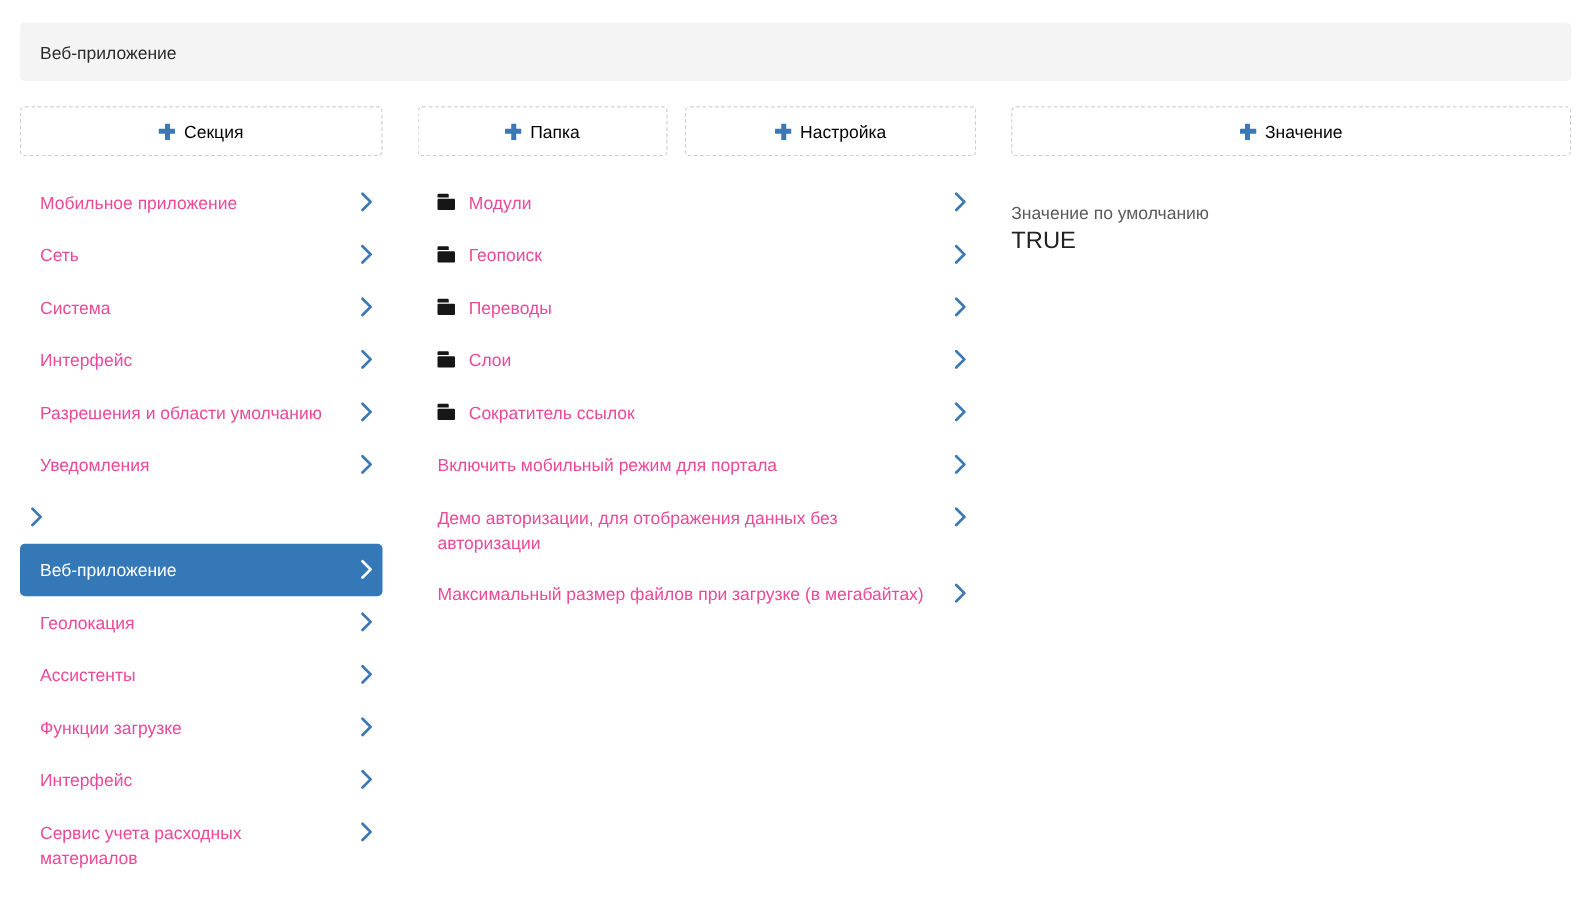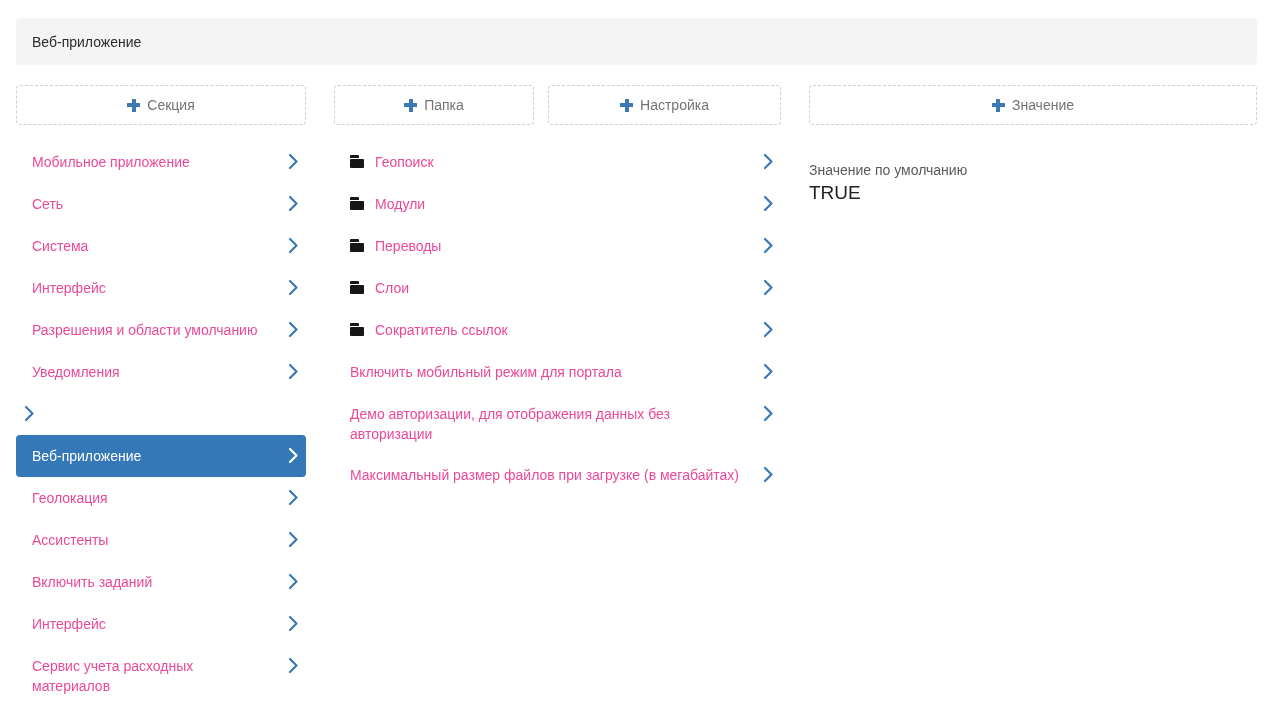--- a/index.html
+++ b/index.html
@@ -81,21 +81,21 @@
     border-radius: 0.5px;
   }
   .add-btn .plus-icon::before {
     left: 0; right: 0; top: 4px; height: 4px;
   }
   .add-btn .plus-icon::after {
     top: 0; bottom: 0; left: 4.5px; width: 4px;
   }
   .add-btn .add-label {
     font-size: 14px;
-    color: #737373;
+    color: #000000;
   }
 
   
   .list {
     margin-top: 16px;
   }
   .row {
     box-sizing: border-box;
     position: relative;
     display: flex;
@@ -286,21 +286,21 @@
             <span class="row-label">Ассистенты</span>
           </div>
           <span class="chevron">
             <svg width="11" height="17" viewBox="0 0 11 17" fill="none">
               <path d="M2 2 L8.5 8.5 L2 15" stroke-width="2.2" stroke-linecap="round" stroke-linejoin="round" fill="none"></path>
             </svg>
           </span>
         </div>
         <div class="row">
           <div class="row-left">
-            <span class="row-label">Включить заданий</span>
+            <span class="row-label">Функции загрузке</span>
           </div>
           <span class="chevron">
             <svg width="11" height="17" viewBox="0 0 11 17" fill="none">
               <path d="M2 2 L8.5 8.5 L2 15" stroke-width="2.2" stroke-linecap="round" stroke-linejoin="round" fill="none"></path>
             </svg>
           </span>
         </div>
         <div class="row">
           <div class="row-left">
             <span class="row-label">Интерфейс</span>
@@ -332,32 +332,32 @@
       </div>
       <div class="add-btn" style="position:absolute;left:214px;top:0;width:233px;">
         <span class="plus-icon"></span>
         <span class="add-label">Настройка</span>
       </div>
     </div>
     <div class="list" id="list-folders">
         <div class="row">
           <div class="row-left">
             <span class="folder-icon"></span>
+            <span class="row-label">Модули</span>
+          </div>
+          <span class="chevron">
+            <svg width="11" height="17" viewBox="0 0 11 17" fill="none">
+              <path d="M2 2 L8.5 8.5 L2 15" stroke-width="2.2" stroke-linecap="round" stroke-linejoin="round" fill="none"></path>
+            </svg>
+          </span>
+        </div>
+        <div class="row">
+          <div class="row-left">
+            <span class="folder-icon"></span>
             <span class="row-label">Геопоиск</span>
-          </div>
-          <span class="chevron">
-            <svg width="11" height="17" viewBox="0 0 11 17" fill="none">
-              <path d="M2 2 L8.5 8.5 L2 15" stroke-width="2.2" stroke-linecap="round" stroke-linejoin="round" fill="none"></path>
-            </svg>
-          </span>
-        </div>
-        <div class="row">
-          <div class="row-left">
-            <span class="folder-icon"></span>
-            <span class="row-label">Модули</span>
           </div>
           <span class="chevron">
             <svg width="11" height="17" viewBox="0 0 11 17" fill="none">
               <path d="M2 2 L8.5 8.5 L2 15" stroke-width="2.2" stroke-linecap="round" stroke-linejoin="round" fill="none"></path>
             </svg>
           </span>
         </div>
         <div class="row">
           <div class="row-left">
             <span class="folder-icon"></span>

